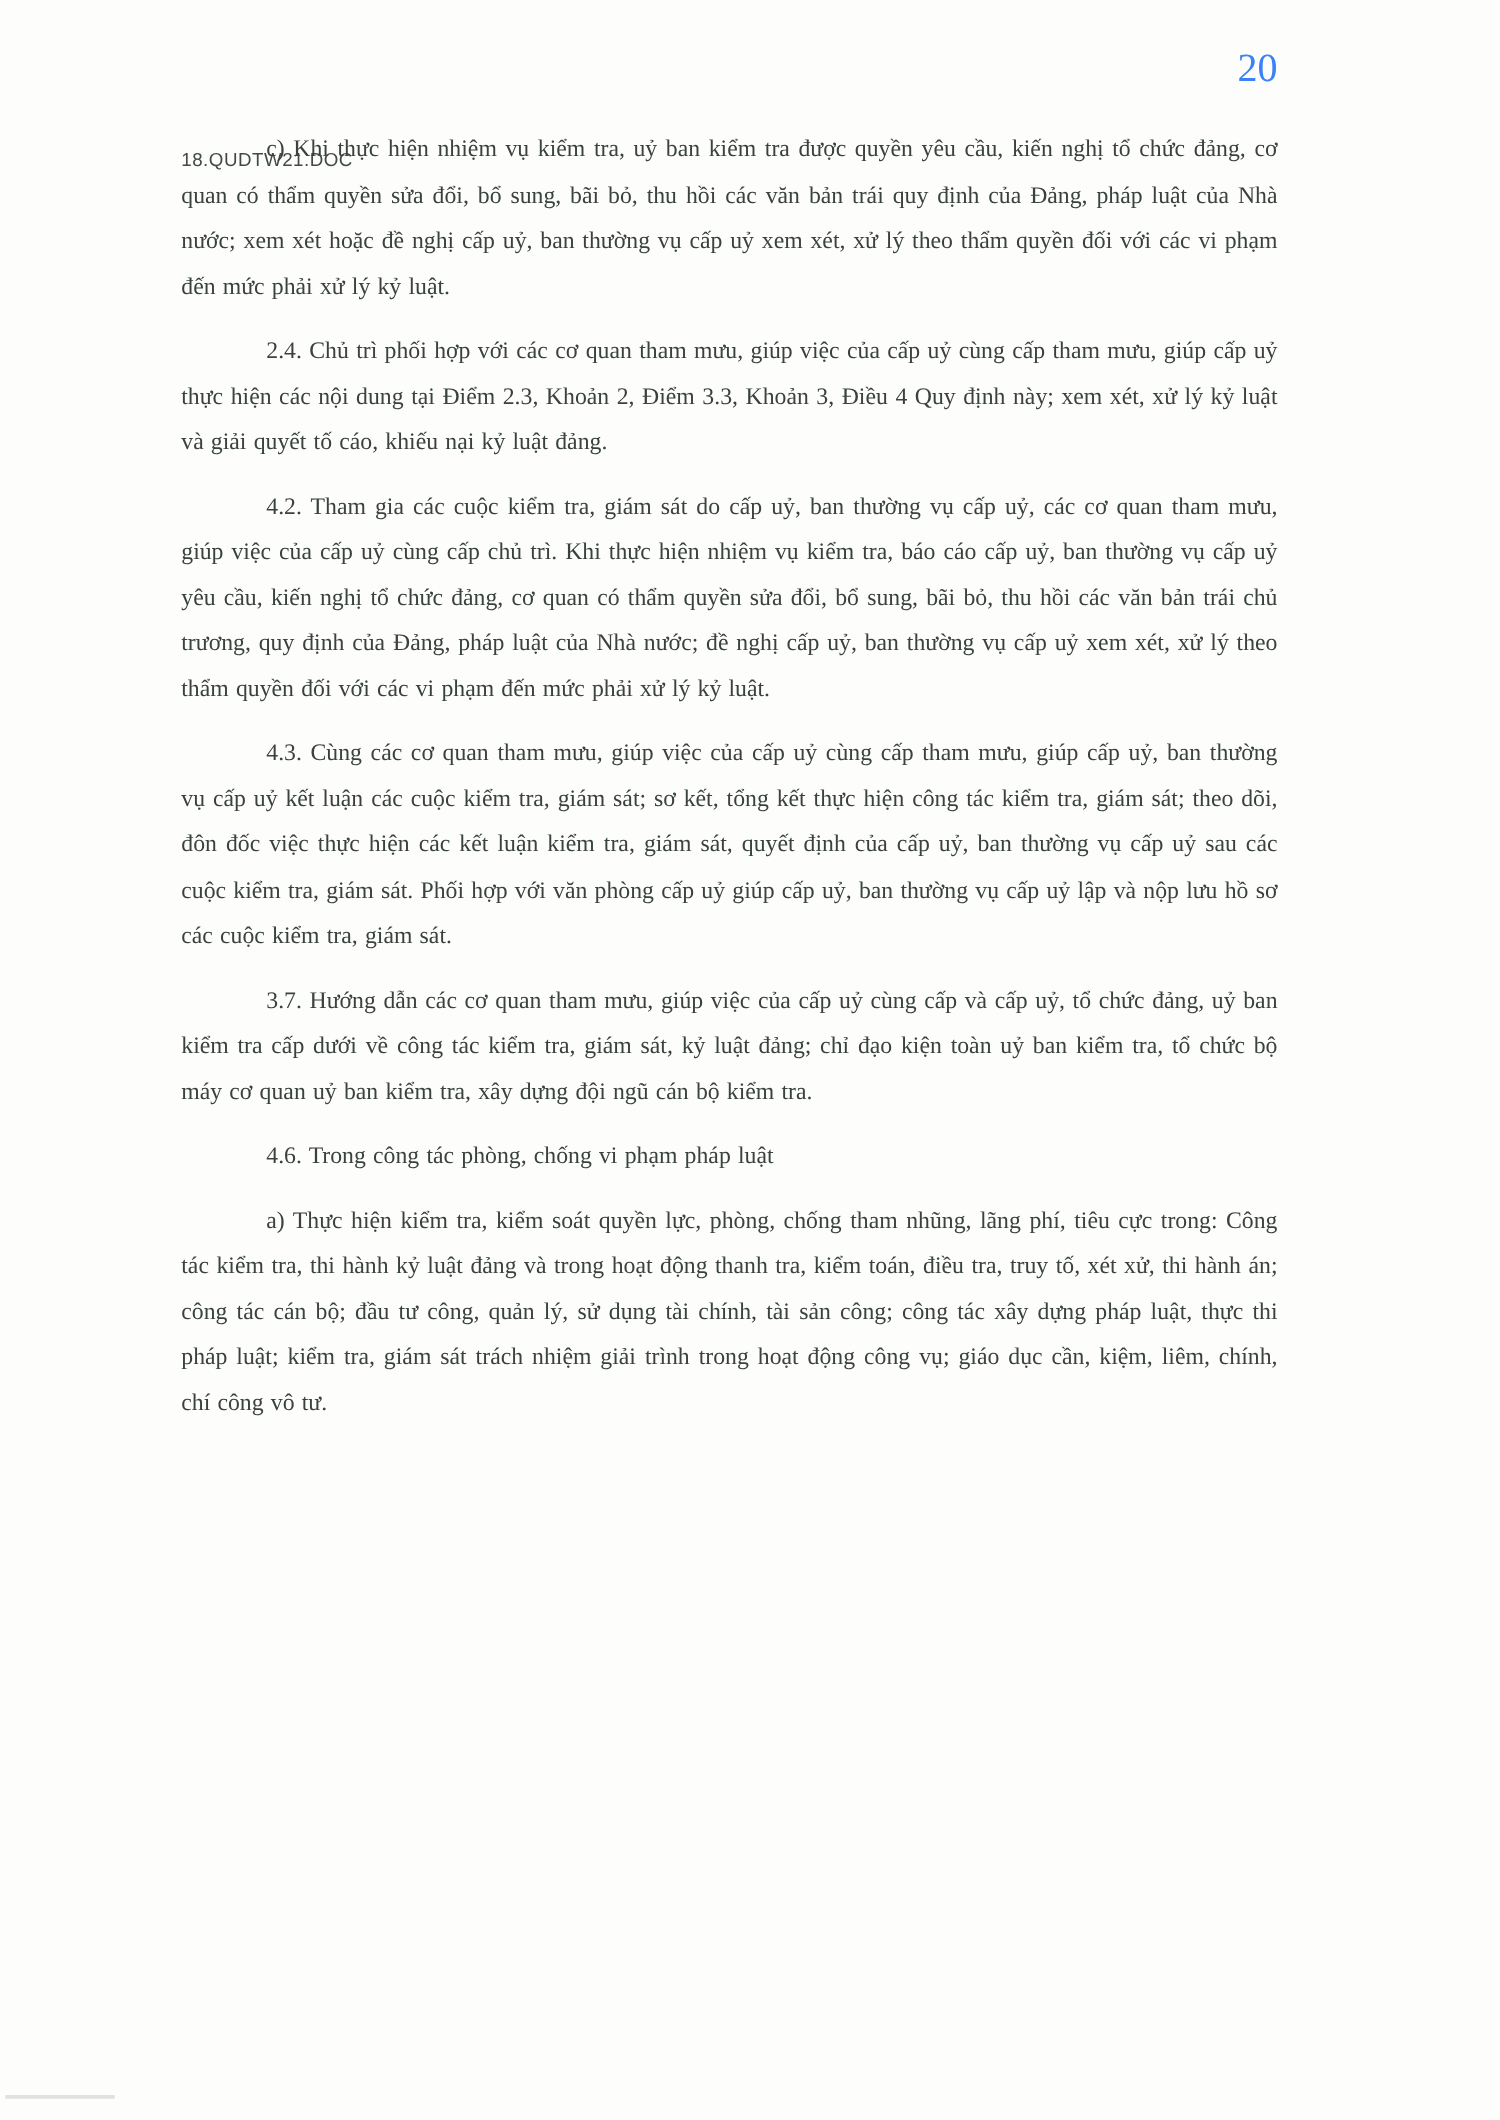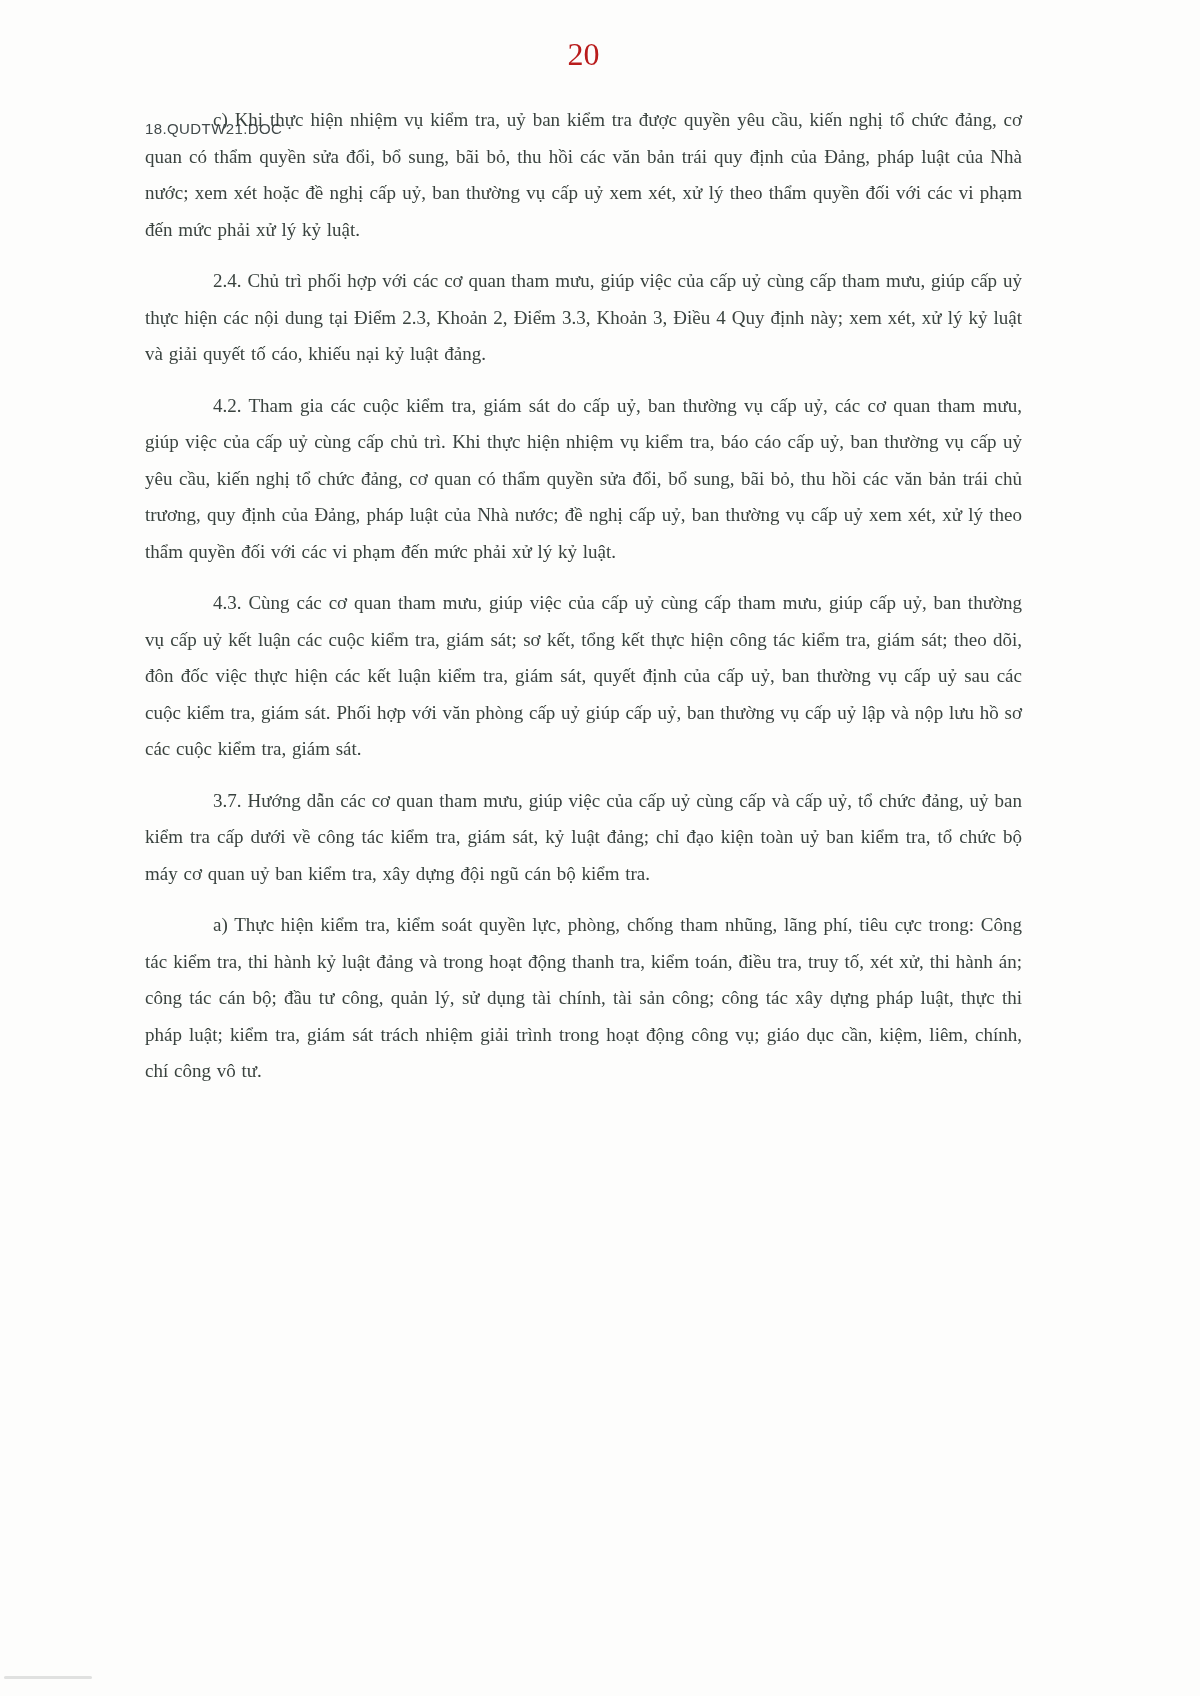--- a/index.html
+++ b/index.html
@@ -26,23 +26,23 @@
     font-weight: 400;
     letter-spacing: 0.4px;
     color: #41494a;
     margin-top: 36px;
   }
   .page-number {
     position: absolute;
     left: 145px;
     top: 36px;
     width: 877px;
-    text-align: center;
+    text-align: right;
     font-size: 32px;
-    color: #b91c1c;
+    color: #3b82f6;
   }
   .doc-body {
     position: absolute;
     left: 145px;
     top: 102px;
     width: 877px;
   }
   .doc-body p {
     margin: 0 0 15px 0;
     font-size: 19px;
@@ -71,18 +71,19 @@
   <div class="doc-filename">18.QUDTW21.DOC</div>
 
   <div class="page-number">20</div>
 
   <div class="doc-body">
     <p>c) Khi thực hiện nhiệm vụ kiểm tra, uỷ ban kiểm tra được quyền yêu cầu, kiến nghị tổ chức đảng, cơ quan có thẩm quyền sửa đổi, bổ sung, bãi bỏ, thu hồi các văn bản trái quy định của Đảng, pháp luật của Nhà nước; xem xét hoặc đề nghị cấp uỷ, ban thường vụ cấp uỷ xem xét, xử lý theo thẩm quyền đối với các vi phạm đến mức phải xử lý kỷ luật.</p>
     <p>2.4. Chủ trì phối hợp với các cơ quan tham mưu, giúp việc của cấp uỷ cùng cấp tham mưu, giúp cấp uỷ thực hiện các nội dung tại Điểm 2.3, Khoản 2, Điểm 3.3, Khoản 3, Điều 4 Quy định này; xem xét, xử lý kỷ luật và giải quyết tố cáo, khiếu nại kỷ luật đảng.</p>
     <p>4.2. Tham gia các cuộc kiểm tra, giám sát do cấp uỷ, ban thường vụ cấp uỷ, các cơ quan tham mưu, giúp việc của cấp uỷ cùng cấp chủ trì. Khi thực hiện nhiệm vụ kiểm tra, báo cáo cấp uỷ, ban thường vụ cấp uỷ yêu cầu, kiến nghị tổ chức đảng, cơ quan có thẩm quyền sửa đổi, bổ sung, bãi bỏ, thu hồi các văn bản trái chủ trương, quy định của Đảng, pháp luật của Nhà nước; đề nghị cấp uỷ, ban thường vụ cấp uỷ xem xét, xử lý theo thẩm quyền đối với các vi phạm đến mức phải xử lý kỷ luật.</p>
     <p>4.3. Cùng các cơ quan tham mưu, giúp việc của cấp uỷ cùng cấp tham mưu, giúp cấp uỷ, ban thường vụ cấp uỷ kết luận các cuộc kiểm tra, giám sát; sơ kết, tổng kết thực hiện công tác kiểm tra, giám sát; theo dõi, đôn đốc việc thực hiện các kết luận kiểm tra, giám sát, quyết định của cấp uỷ, ban thường vụ cấp uỷ sau các cuộc kiểm tra, giám sát. Phối hợp với văn phòng cấp uỷ giúp cấp uỷ, ban thường vụ cấp uỷ lập và nộp lưu hồ sơ các cuộc kiểm tra, giám sát.</p>
     <p>3.7. Hướng dẫn các cơ quan tham mưu, giúp việc của cấp uỷ cùng cấp và cấp uỷ, tổ chức đảng, uỷ ban kiểm tra cấp dưới về công tác kiểm tra, giám sát, kỷ luật đảng; chỉ đạo kiện toàn uỷ ban kiểm tra, tổ chức bộ máy cơ quan uỷ ban kiểm tra, xây dựng đội ngũ cán bộ kiểm tra.</p>
+    <p>4.6. Trong công tác phòng, chống vi phạm pháp luật</p>
     <p>a) Thực hiện kiểm tra, kiểm soát quyền lực, phòng, chống tham nhũng, lãng phí, tiêu cực trong: Công tác kiểm tra, thi hành kỷ luật đảng và trong hoạt động thanh tra, kiểm toán, điều tra, truy tố, xét xử, thi hành án; công tác cán bộ; đầu tư công, quản lý, sử dụng tài chính, tài sản công; công tác xây dựng pháp luật, thực thi pháp luật; kiểm tra, giám sát trách nhiệm giải trình trong hoạt động công vụ; giáo dục cần, kiệm, liêm, chính, chí công vô tư.</p>
   </div>
 
   <div class="scan-artifact"></div>
 
 </div>
 
 </body></html>

